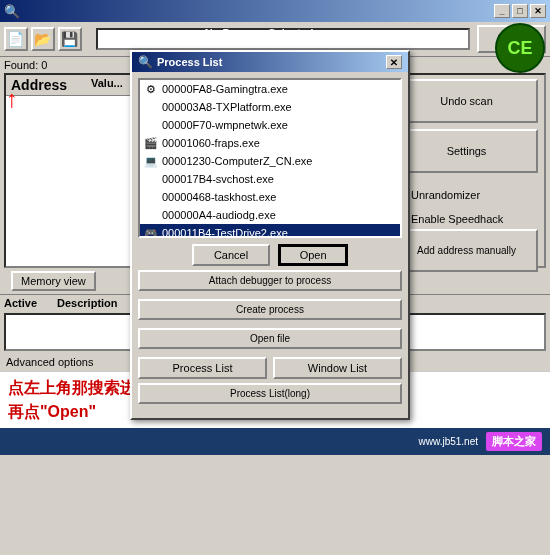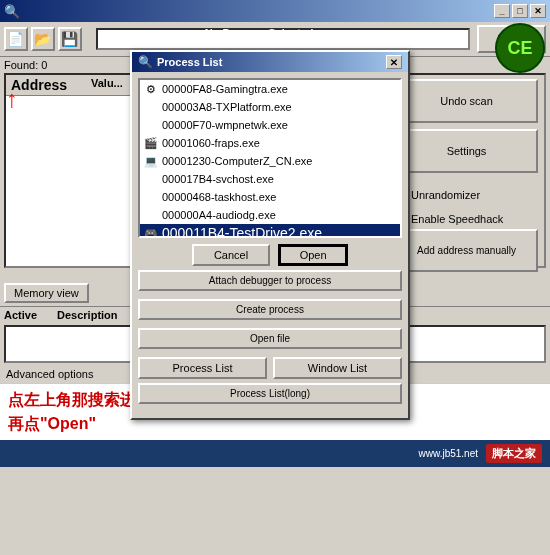--- a/index.html
+++ b/index.html
@@ -116,23 +116,22 @@
     }
     .checkbox-row input[type=checkbox] {
       width: 12px;
       height: 12px;
     }
 
     
     .bottom-left {
       display: flex;
       gap: 4px;
-      padding: 3px 4px;
-      align-items: center;
-      margin-top: 12px;
+      padding: 3px 11px;
+      align-items: center;
     }
     .bottom-btn {
       background: #d4d0c8;
       border: 2px solid;
       border-color: #fff #808080 #808080 #fff;
       padding: 2px 8px;
       font-size: 11px;
       cursor: pointer;
     }
 
@@ -162,21 +161,21 @@
     .annotation-footer {
       display: flex;
       justify-content: flex-end;
       align-items: center;
       background: #1a3a6a;
       padding: 4px 8px;
       color: #fff;
       font-size: 10px;
     }
     .footer-logo {
-      background: #b91c1c;
+      background: #d946ef;
       color: #fff;
       font-weight: bold;
       font-size: 11px;
       padding: 2px 6px;
       border-radius: 2px;
     }
 
     
     .advanced-options {
       padding: 3px 6px;
@@ -447,21 +446,21 @@
             <div class="process-item">
               <span class="process-icon" style="font-size: 11px;"></span>
               <span style="font-size: 11px;">00000468-taskhost.exe</span>
             </div>
             <div class="process-item">
               <span class="process-icon" style="font-size: 11px;"></span>
               <span style="font-size: 11px;">000000A4-audiodg.exe</span>
             </div>
             <div class="process-item selected">
               <span class="process-icon" style="font-size: 11px;">🎮</span>
-              <span style="font-size: 14px;">000011B4-TestDrive2.exe</span>
+              <span style="font-size: 11px;">000011B4-TestDrive2.exe</span>
             </div>
           </div>
 
         
         <div class="dialog-buttons">
           <button class="dialog-btn">Cancel</button>
           <button class="dialog-btn default">Open</button>
         </div>
 
         

